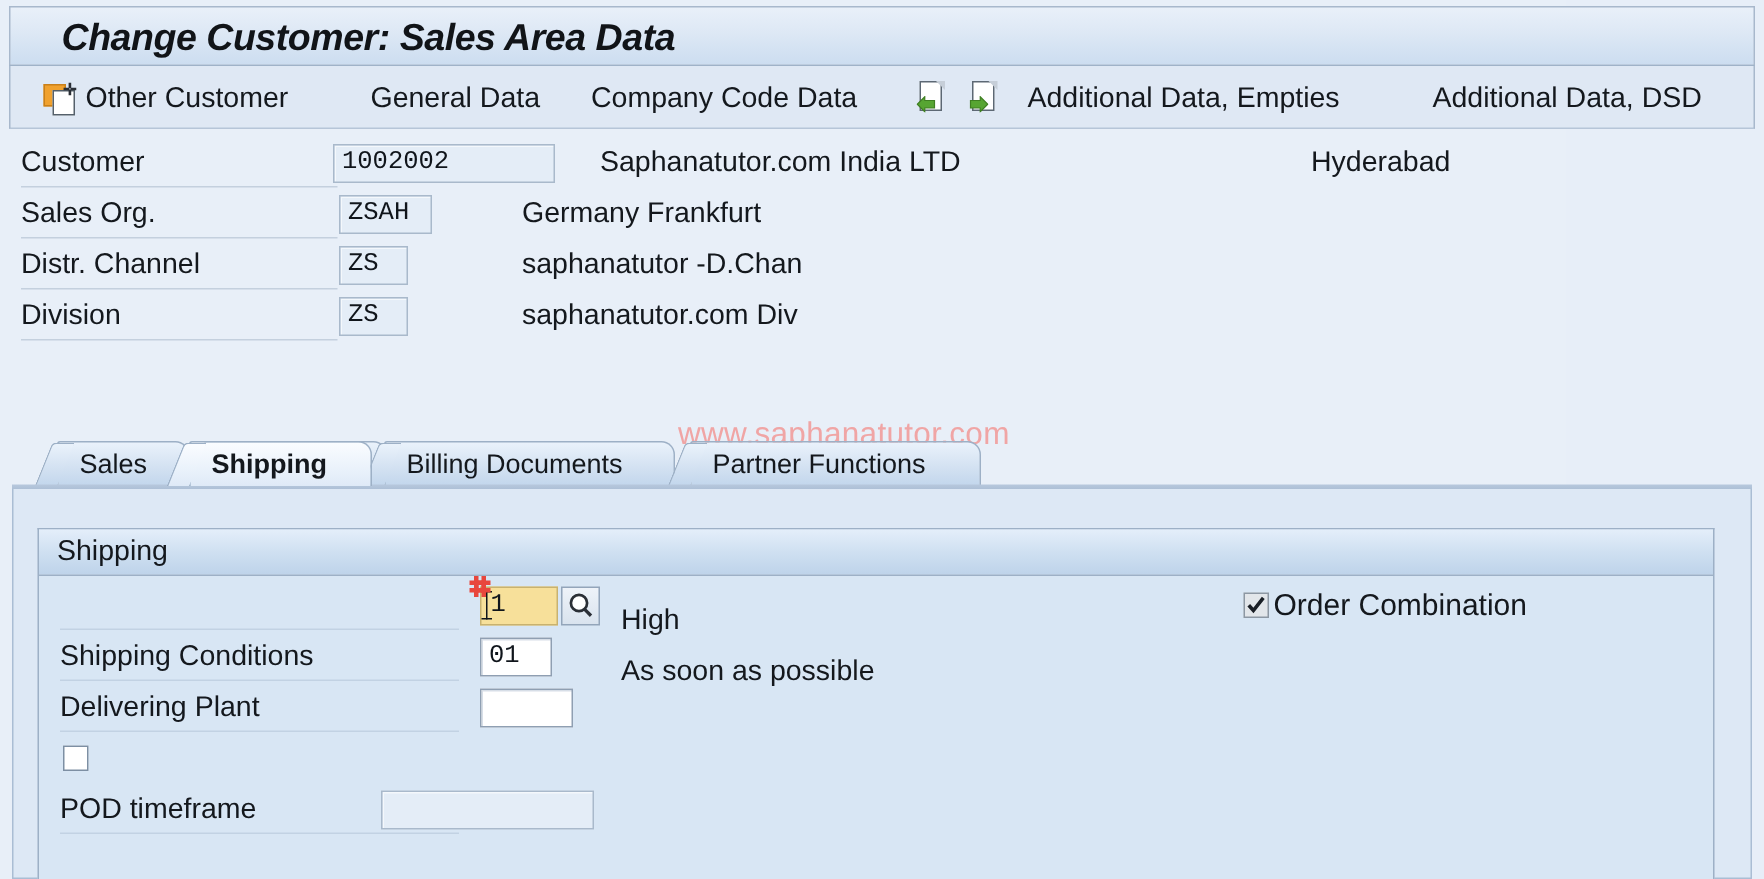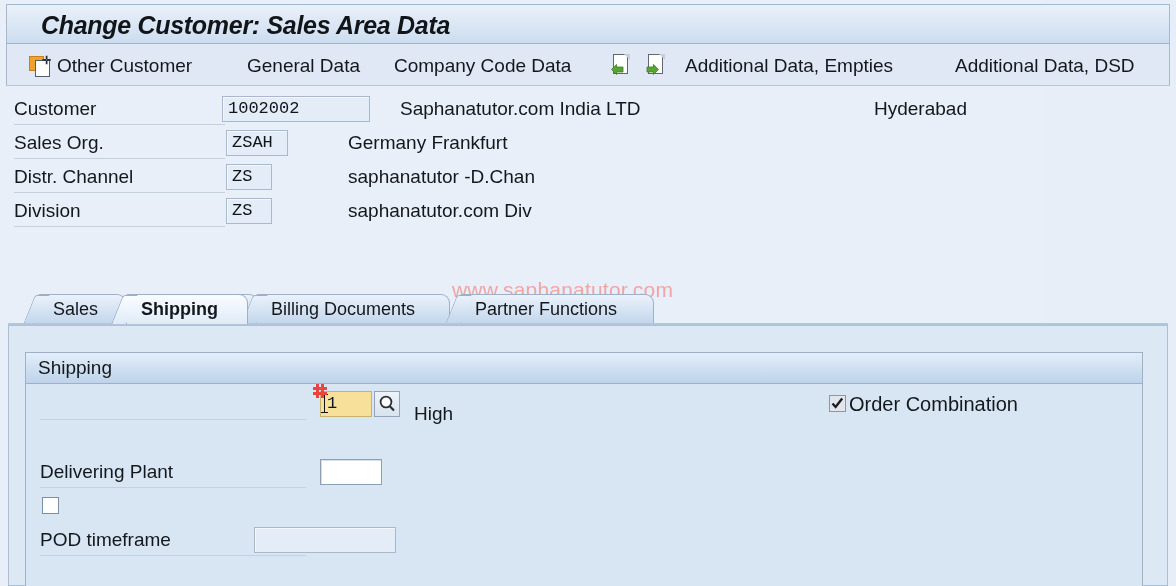--- a/index.html
+++ b/index.html
@@ -358,20 +358,26 @@
         <div class="f4btn">
           <svg width="24" height="24" viewBox="0 0 24 24">
             <circle cx="11" cy="10" r="5.4" fill="#ffffff" stroke="#2a2f36" stroke-width="1.8"></circle>
             <line x1="14.8" y1="14.2" x2="19" y2="18.5" stroke="#2a2f36" stroke-width="2.2"></line>
           </svg>
         </div>
       </div>
       <div class="gdesc">High</div>
     </div>
 
+    <div class="grow" style="top:68px;">
+      <div class="glabel">Shipping Conditions</div>
+      <div class="gunder"></div>
+      <div class="fld rw" style="left:294px; top:4px; width:48px; height:26px;">01</div>
+      <div class="gdesc">As soon as possible</div>
+    </div>
 
     <div class="grow" style="top:102px;">
       <div class="glabel">Delivering Plant</div>
       <div class="gunder"></div>
       <div class="fld rw" style="left:294px; top:4px; width:62px; height:26px;"></div>
     </div>
 
     <div class="grow" style="top:136px;">
       <span class="chk" style="left:16px; top:8px;"></span>
     </div>

